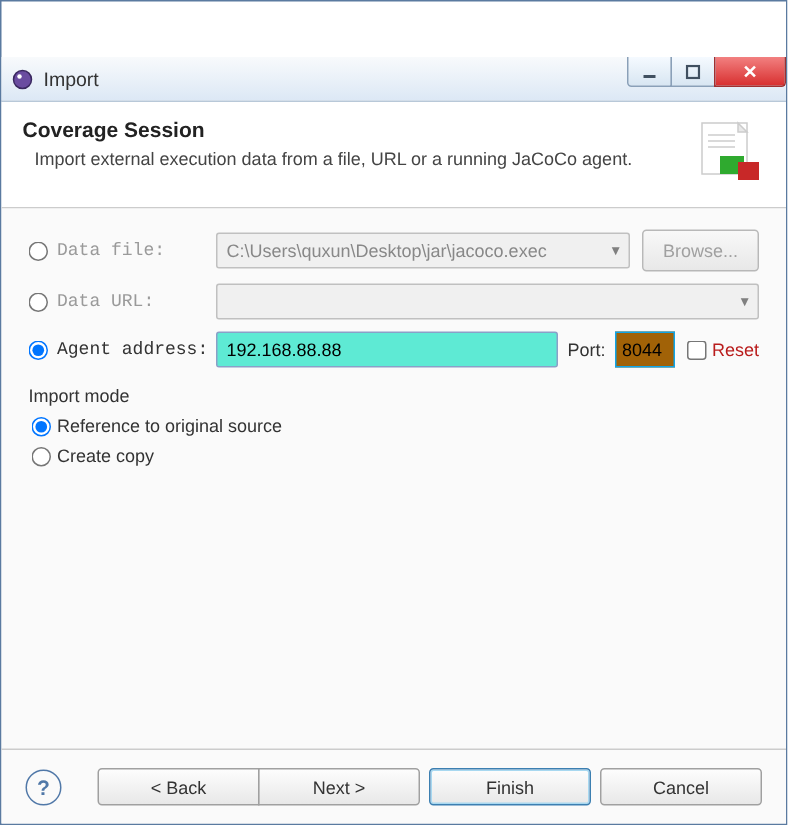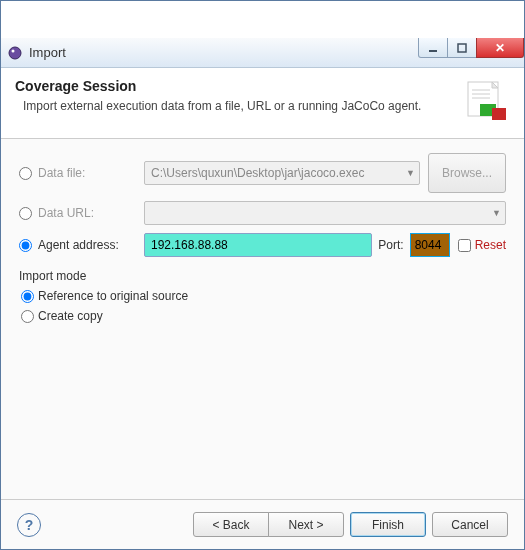--- a/index.html
+++ b/index.html
@@ -17,39 +17,39 @@
 
 .banner { padding: 10px 14px 12px; background: #fff; border-bottom: 1px solid #ccc; display: flex; }
 .banner-text { flex: 1; }
 .banner-title { font-weight: bold; font-size: 14px; margin-bottom: 4px; color: #222; }
 .banner-desc { font-size: 12px; color: #444; padding-left: 8px; line-height: 1.4; }
 .banner-icon { width: 48px; height: 48px; }
 
 .content { flex: 1; padding: 14px 18px; background: #fafafa; }
 .row { display: flex; align-items: center; margin-bottom: 8px; }
 .radio { width: 13px; height: 13px; margin-right: 6px; }
-.row-label { width: 106px; color: #333; }
+.row-label { width: 106px; color: #333; font-family: Liberation Mono, monospace; }
 .row-label.disabled { color: #9a9a9a; }
 .combo { flex: 1; height: 24px; border: 1px solid #c0c0c0; border-radius: 2px; background: #f0f0f0; display: flex; align-items: center; padding: 0 6px; position: relative; color: #888; font-size: 12px; }
 .combo-arrow { position: absolute; right: 4px; top: 50%; transform: translateY(-50%); font-size: 9px; color: #808080; }
 .txt-input { flex: 1; height: 24px; border: 1px solid #8aa0c8; border-radius: 2px; background: #5eead4; padding: 0 6px; font-size: 12px; font-family: inherit; }
-.browse-btn { width: 78px; height: 40px; margin-left: 8px; border: 1px solid #b8b8b8; border-radius: 3px; background: linear-gradient(#f8f8f8, #e8e8e8); color: #a0a0a0; font-size: 12px; }
+.browse-btn { width: 78px; height: 28px; margin-left: 8px; border: 1px solid #b8b8b8; border-radius: 3px; background: linear-gradient(#f8f8f8, #e8e8e8); color: #a0a0a0; font-size: 12px; }
 .port-label { margin: 0 6px; color: #333; }
 .port-input { width: 40px; height: 24px; border: 1px solid #0ea5e9; border-radius: 0; background: #a16207; padding: 0 4px; font-size: 12px; text-align: left; font-family: inherit; }
 .chk { width: 13px; height: 13px; margin: 0 4px 0 8px; }
 .chk-label { color: #b91c1c; }
 
 .group-label { margin: 12px 0 6px; color: #333; }
 .sub-row { display: flex; align-items: center; margin-bottom: 6px; padding-left: 2px; }
 .sub-row label { margin-left: 4px; color: #333; }
 
 .footer { border-top: 1px solid #ccc; padding: 12px 16px; display: flex; align-items: center; background: #fafafa; }
 .help-icon { width: 24px; height: 24px; border: 1.5px solid #5078a8; border-radius: 50%; display: flex; align-items: center; justify-content: center; color: #5078a8; font-weight: bold; font-size: 14px; }
 .footer-spacer { flex: 1; }
-.wiz-btn { width: 76px; height: 25px; border: 1px solid #a0a0a0; border-radius: 3px; background: linear-gradient(#fdfdfd, #e8e8e8); font-size: 12px; color: #333; margin-left: 6px; cursor: pointer; }
+.wiz-btn { width: 108px; height: 25px; border: 1px solid #a0a0a0; border-radius: 3px; background: linear-gradient(#fdfdfd, #e8e8e8); font-size: 12px; color: #333; margin-left: 6px; cursor: pointer; }
 .wiz-btn.pair-left { border-top-right-radius: 0; border-bottom-right-radius: 0; margin-left: 6px; }
 .wiz-btn.pair-right { border-top-left-radius: 0; border-bottom-left-radius: 0; margin-left: -1px; }
 .wiz-btn.default { border: 1px solid #3c7fb1; box-shadow: inset 0 0 0 1px #a8d8f0; }
 </style>
 </head>
 <body>
 
 <div class="window">
 
   <div class="titlebar">

